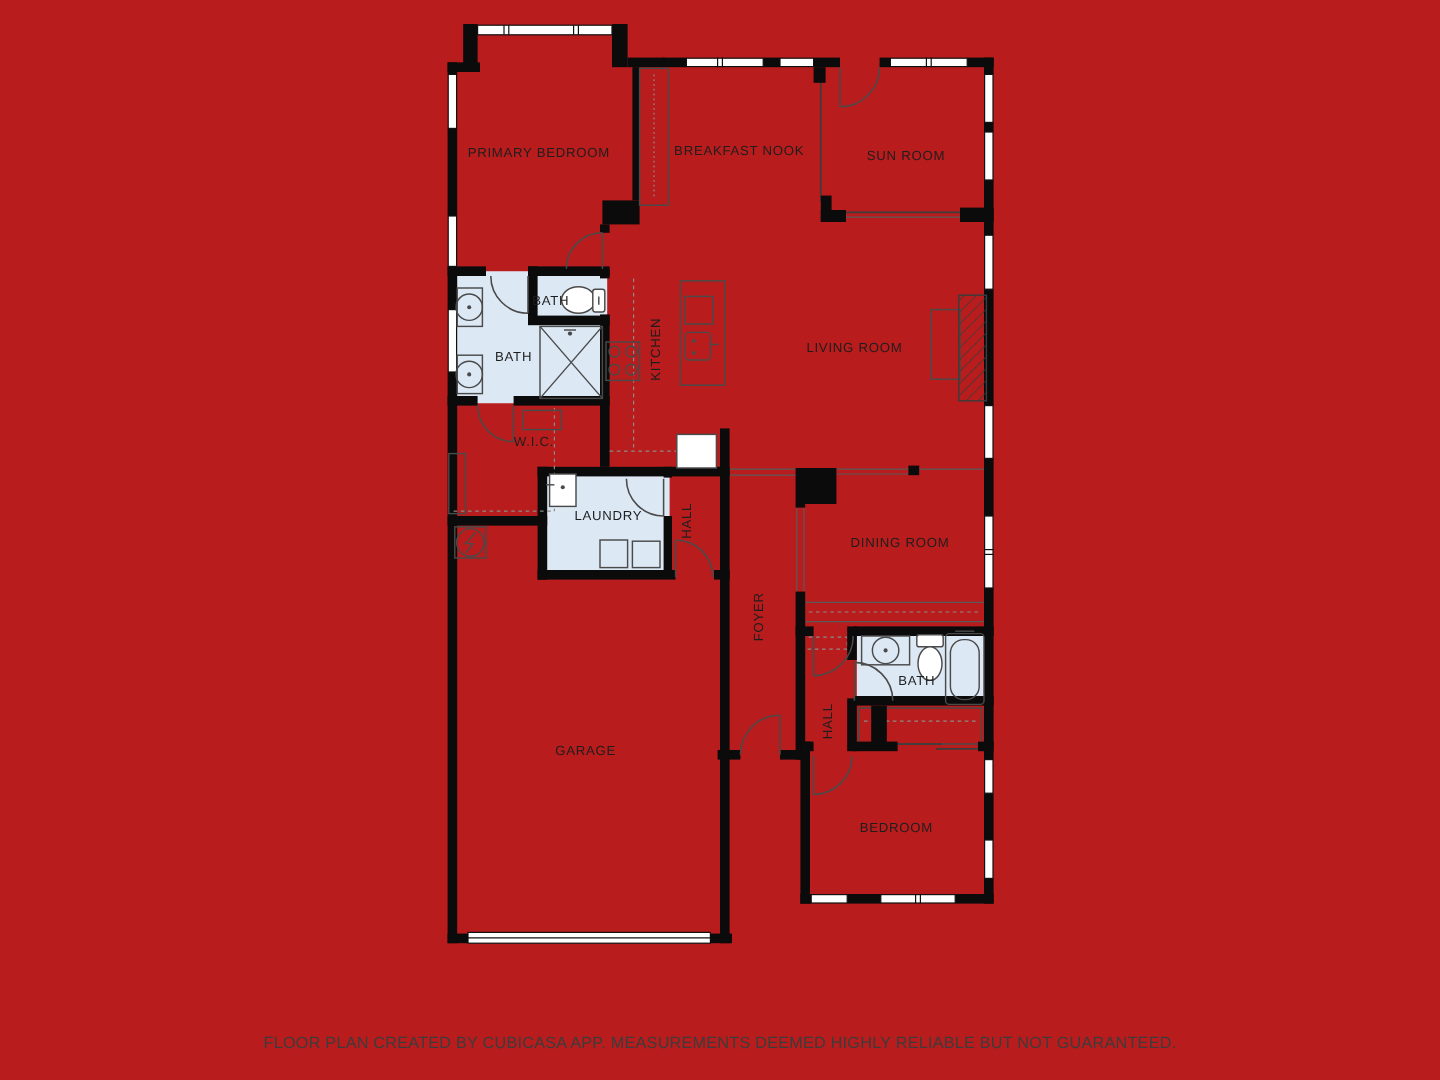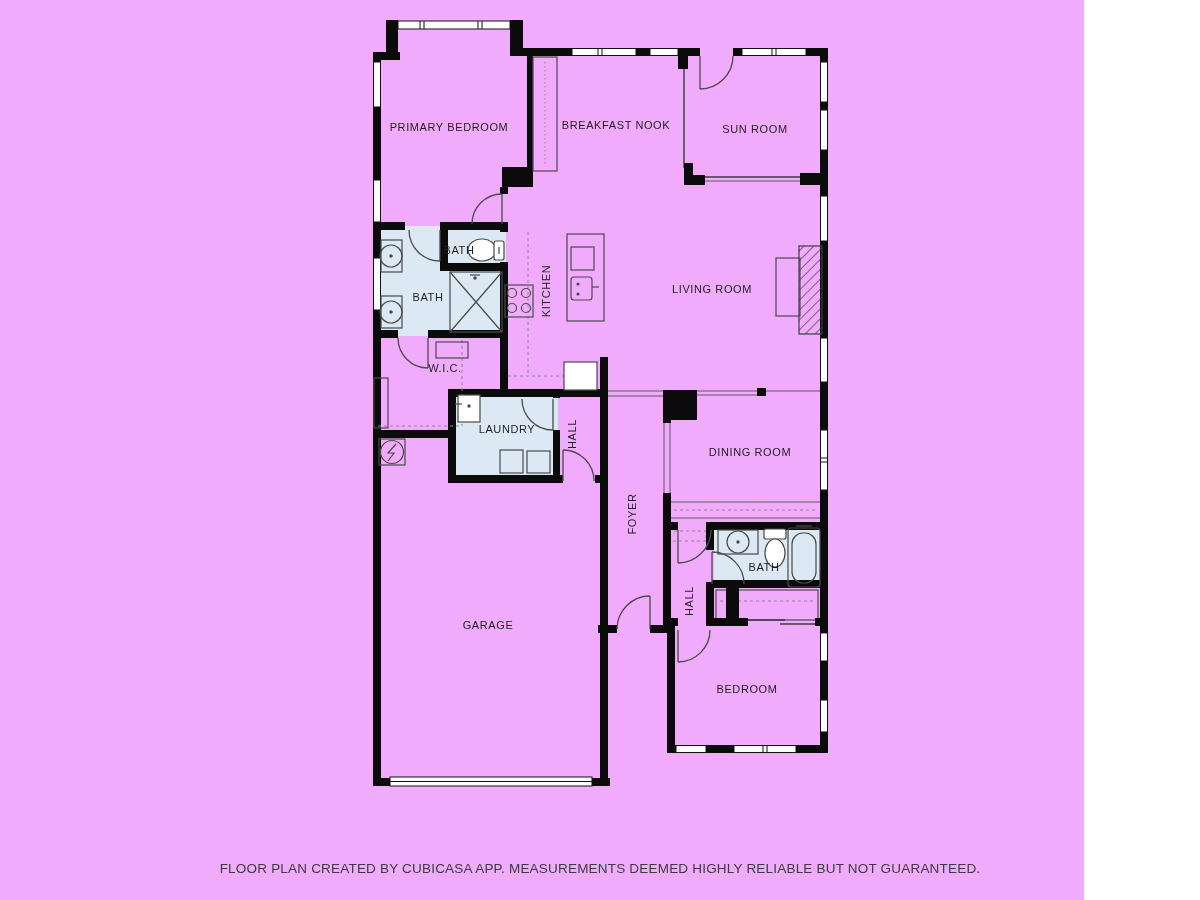--- a/index.html
+++ b/index.html
@@ -1,16 +1,16 @@
 <!DOCTYPE html>
 <html><head>
 <meta charset="utf-8">
 <style>
   html,body{margin:0;padding:0;background:#ffffff;}
-  #canvas{position:relative;width:1084px;height:900px;background:#f0abfc;overflow:hidden;
+  #canvas{position:relative;width:1200px;height:900px;background:#b91c1c;overflow:hidden;
           font-family:"Liberation Sans", sans-serif;}
   svg{position:absolute;left:0;top:0;}
   text.room-label{font-family:"Liberation Sans", sans-serif;font-size:11px;letter-spacing:.6px;
                   fill:#1e1e1e;text-anchor:middle;}
   text.footer-label{font-family:"Liberation Sans", sans-serif;font-size:13.5px;letter-spacing:.2px;
                   fill:#3c3c3c;text-anchor:middle;}
   .wall{fill:#0b0b0b;stroke:none;}
   .thin{stroke:#3c3c3c;stroke-width:1.4;fill:none;}
   .thin2{stroke:#5a5a5a;stroke-width:1;fill:none;}
   .fix{stroke:#4a4a4a;stroke-width:1.2;fill:#ffffff;}

